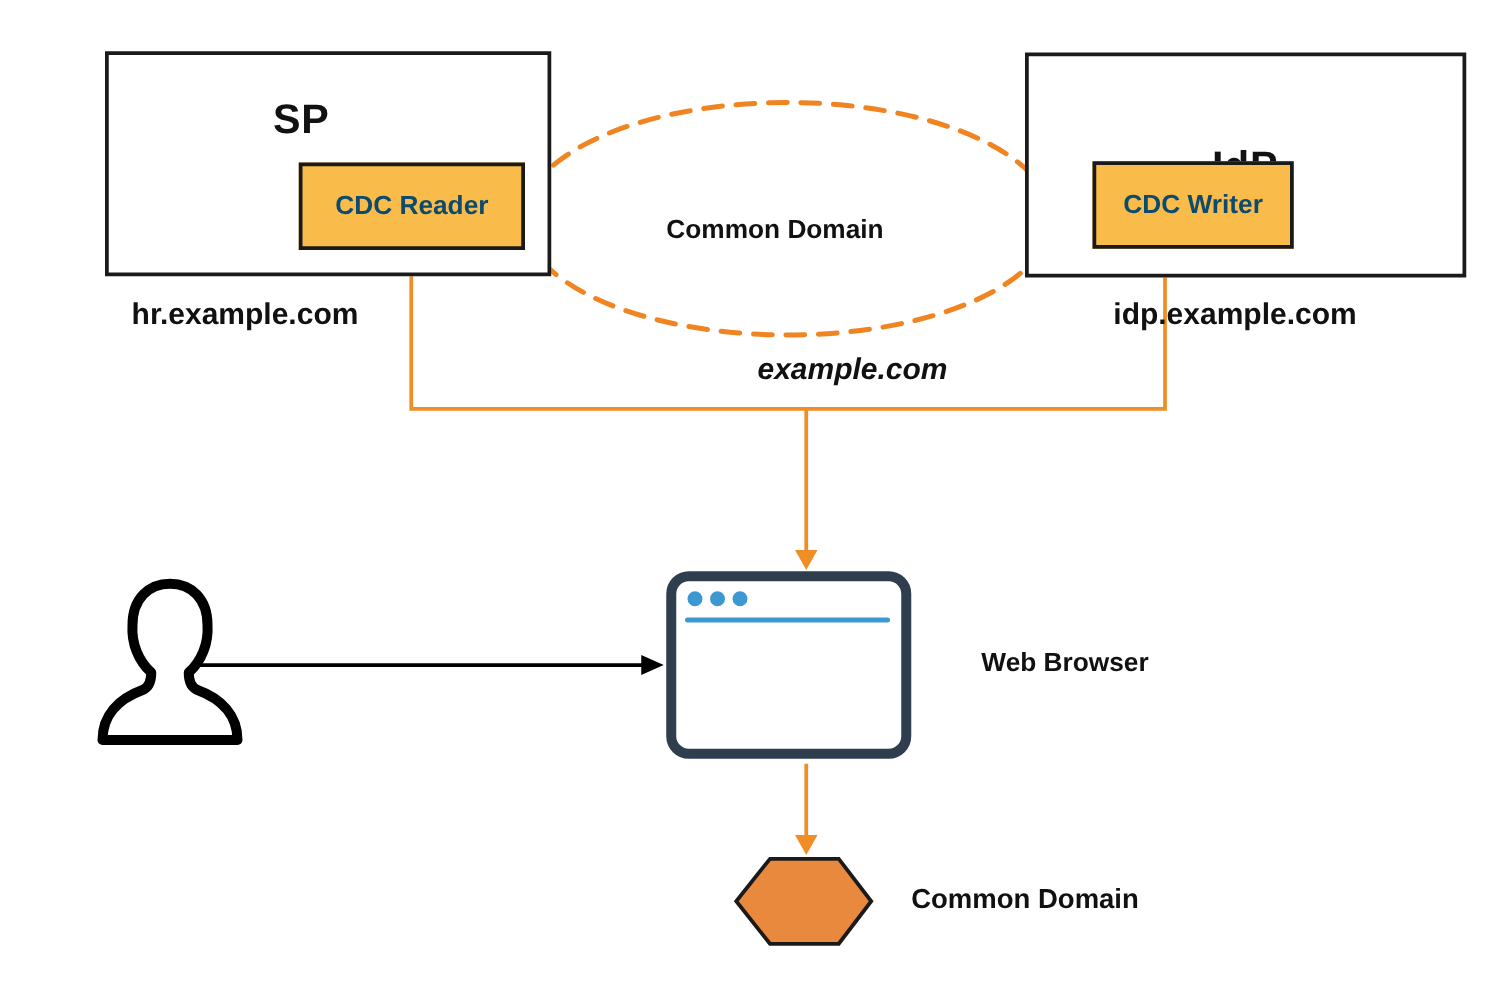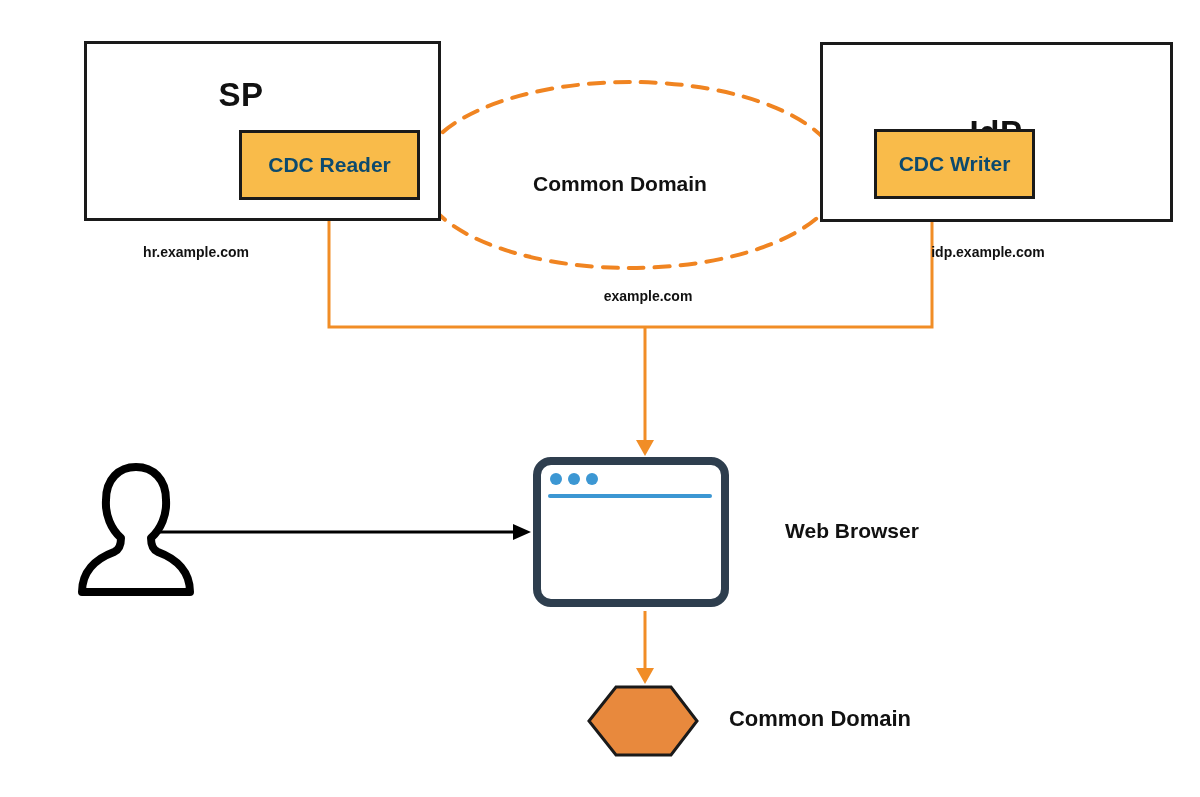--- a/index.html
+++ b/index.html
@@ -43,29 +43,29 @@
   #cdc-writer-box { left: 842px; top: 129px; width: 161px; height: 70px; margin-left: 32px; }
 
   .label {
     position: absolute;
     transform: translate(-50%, -50%);
     font-weight: bold;
     color: #111111;
     white-space: nowrap;
   }
   .title-label  { font-size: 33px; letter-spacing: 0.5px; text-align: right; }
-  .domain-label { font-size: 14px; }
+  .domain-label { font-size: 24px; }
   .mid-label    { font-size: 21px; }
 
   #sp-title        { left: 241px;  top: 95px;  }
   #idp-title       { left: 996px;  top: 93px; margin-top: 40px;  }
   #hr-domain       { left: 196px;  top: 252px; }
   #idp-domain      { left: 988px; top: 252px; }
   #common-domain-label { left: 620px; top: 184px; }
-  #example-domain  { left: 648px;  top: 296px; }
+  #example-domain  { left: 682px;  top: 296px; font-style: italic; }
   #web-browser-label { left: 820px; top: 531px; margin-left: 32px; }
 
   #cookie-label {
     position: absolute;
     left: 820px; top: 719px;
     transform: translate(-50%, -50%);
     font-weight: bold;
     font-size: 22px;
     color: #111111;
     text-align: center;

